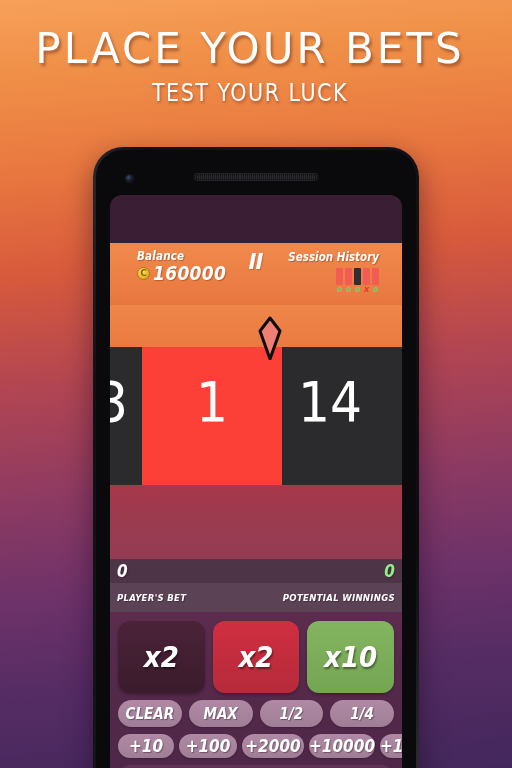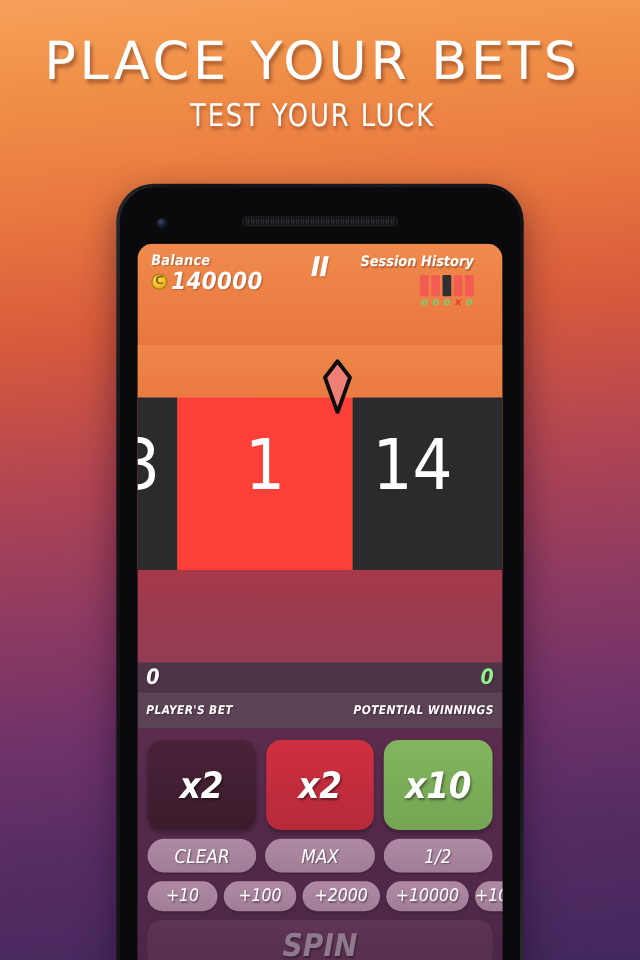--- a/index.html
+++ b/index.html
@@ -84,24 +84,25 @@
     left:14px; top:45px; right:14px; bottom:0;
     border-radius:12px 12px 0 0;
     overflow:hidden;
     background:#3a1e33;
     display:flex; flex-direction:column;
   }
 
   
   .topbar{
     position:relative;
-    height:81px;
+    height:62px;
     background:linear-gradient(180deg,#f08a4c 0%,#ec7f45 55%,#e8773f 100%);
     flex:0 0 auto;
-    padding:6px 9px 0 11px;
+    padding:6px 9px 0 27px;
+    margin-top:48px;
   }
   .lbl{
     font-family:"DejaVu Sans Condensed","DejaVu Sans", sans-serif;
     font-style:italic; font-weight:bold;
     color:#fff;
     text-shadow:1px 1px 1px rgba(120,50,20,.45);
   }
   .bal-label{ font-size:11.5px; letter-spacing:.2px; }
   .bal-row{ display:flex; align-items:center; gap:3px; margin-top:1px; }
   .coin{
@@ -222,29 +223,29 @@
   .mult.m1{ background:linear-gradient(180deg,#4b2338 0%,#3a1b2c 100%); }
   .mult.m2{ background:linear-gradient(180deg,#cf2f40 0%,#b62a3a 100%); }
   .mult.m3{ background:linear-gradient(180deg,#83b45f 0%,#74a553 100%);font-style:italic; }
 
   .row{ display:flex; gap:7px; }
   .pill{
     flex:1 1 0; height:27px; border-radius:14px;
     background:linear-gradient(180deg,#b08aa4 0%,#a07d96 100%);
     display:flex; align-items:center; justify-content:center;
     font-family:"DejaVu Sans Condensed","DejaVu Sans", sans-serif;
-    font-style:italic; font-weight:normal; font-size:15px; color:#fff;
+    font-style:italic; font-weight:bold; font-size:15px; color:#fff;
     text-shadow:1px 1px 1px rgba(0,0,0,.35);
     box-shadow:0 1px 2px rgba(0,0,0,.22);
     cursor:pointer;
   }
   .row.incs{ gap:5px; }
   .pill.inc{
     height:24px; border-radius:12px;
-    font-size:14px;
+    font-size:17px;
   }
   .pill.inc.i1{ flex:0 0 56px; }
   .pill.inc.i2{ flex:0 0 58px; }
   .pill.inc.i3{ flex:0 0 62px; }
   .pill.inc.i4{ flex:0 0 66px; }
   .pill.inc.i5{ flex:1 1 auto; }
   .spin{
     margin-top:0;
     height:40px; border-radius:12px;
     background:linear-gradient(180deg,#5f3355 0%,#562e4d 100%);
@@ -269,21 +270,21 @@
 
     <div class="cam"></div>
     <div class="speaker"></div>
 
     <div class="screen">
 
       <div class="topbar">
         <div class="lbl bal-label">Balance</div>
         <div class="bal-row">
           <span class="coin">C</span>
-          <span class="lbl bal-amt">140000</span>
+          <span class="lbl bal-amt">160000</span>
         </div>
 
         <div class="pause">
           <i></i>
           <i></i>
         </div>
 
         <div class="hist">
           <div class="lbl hist-label">Session History</div>
           <div class="hist-bars">
@@ -333,20 +334,21 @@
         <div class="mults">
           <div class="mult m1">x2</div>
           <div class="mult m2">x2</div>
           <div class="mult m3">x10</div>
         </div>
 
         <div class="row">
           <div class="pill">CLEAR</div>
           <div class="pill">MAX</div>
           <div class="pill">1/2</div>
+          <div class="pill">1/4</div>
         </div>
 
         <div class="row incs">
           <div class="pill inc i1">+10</div>
           <div class="pill inc i2">+100</div>
           <div class="pill inc i3">+2000</div>
           <div class="pill inc i4">+10000</div>
           <div class="pill inc i5">+100000</div>
         </div>
 

